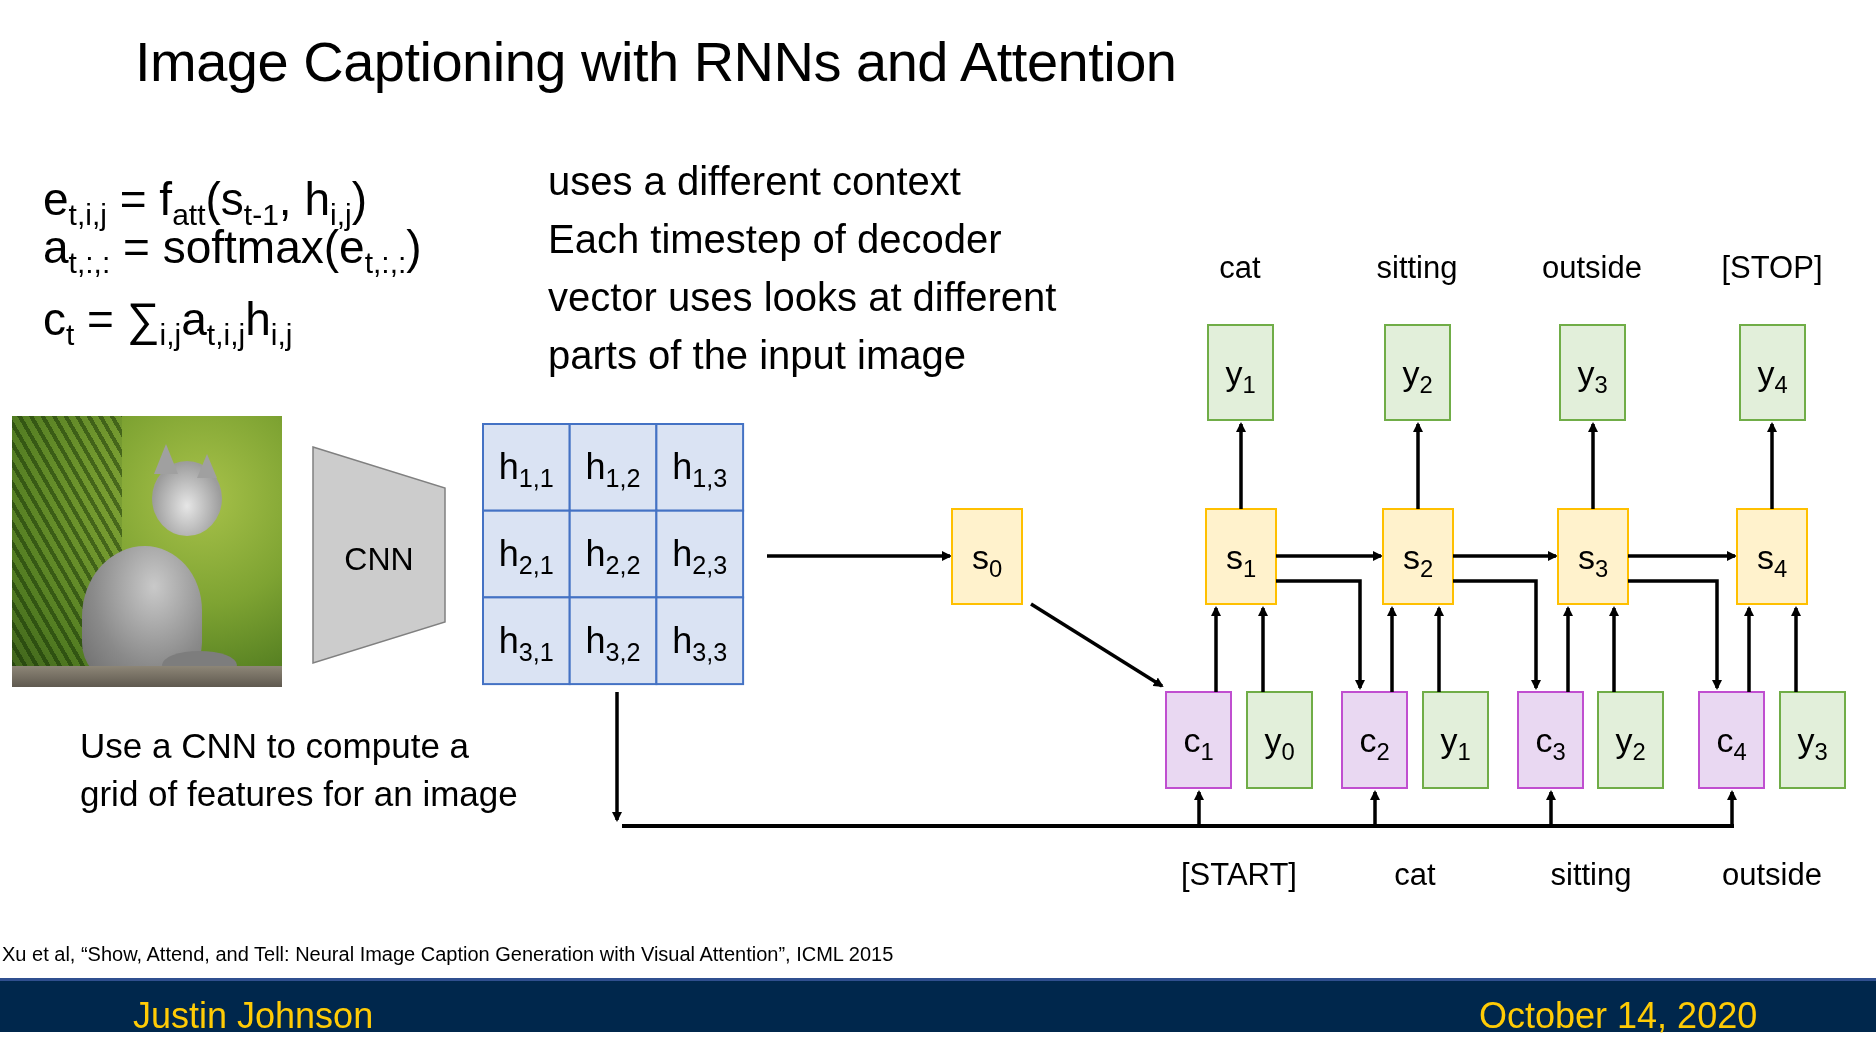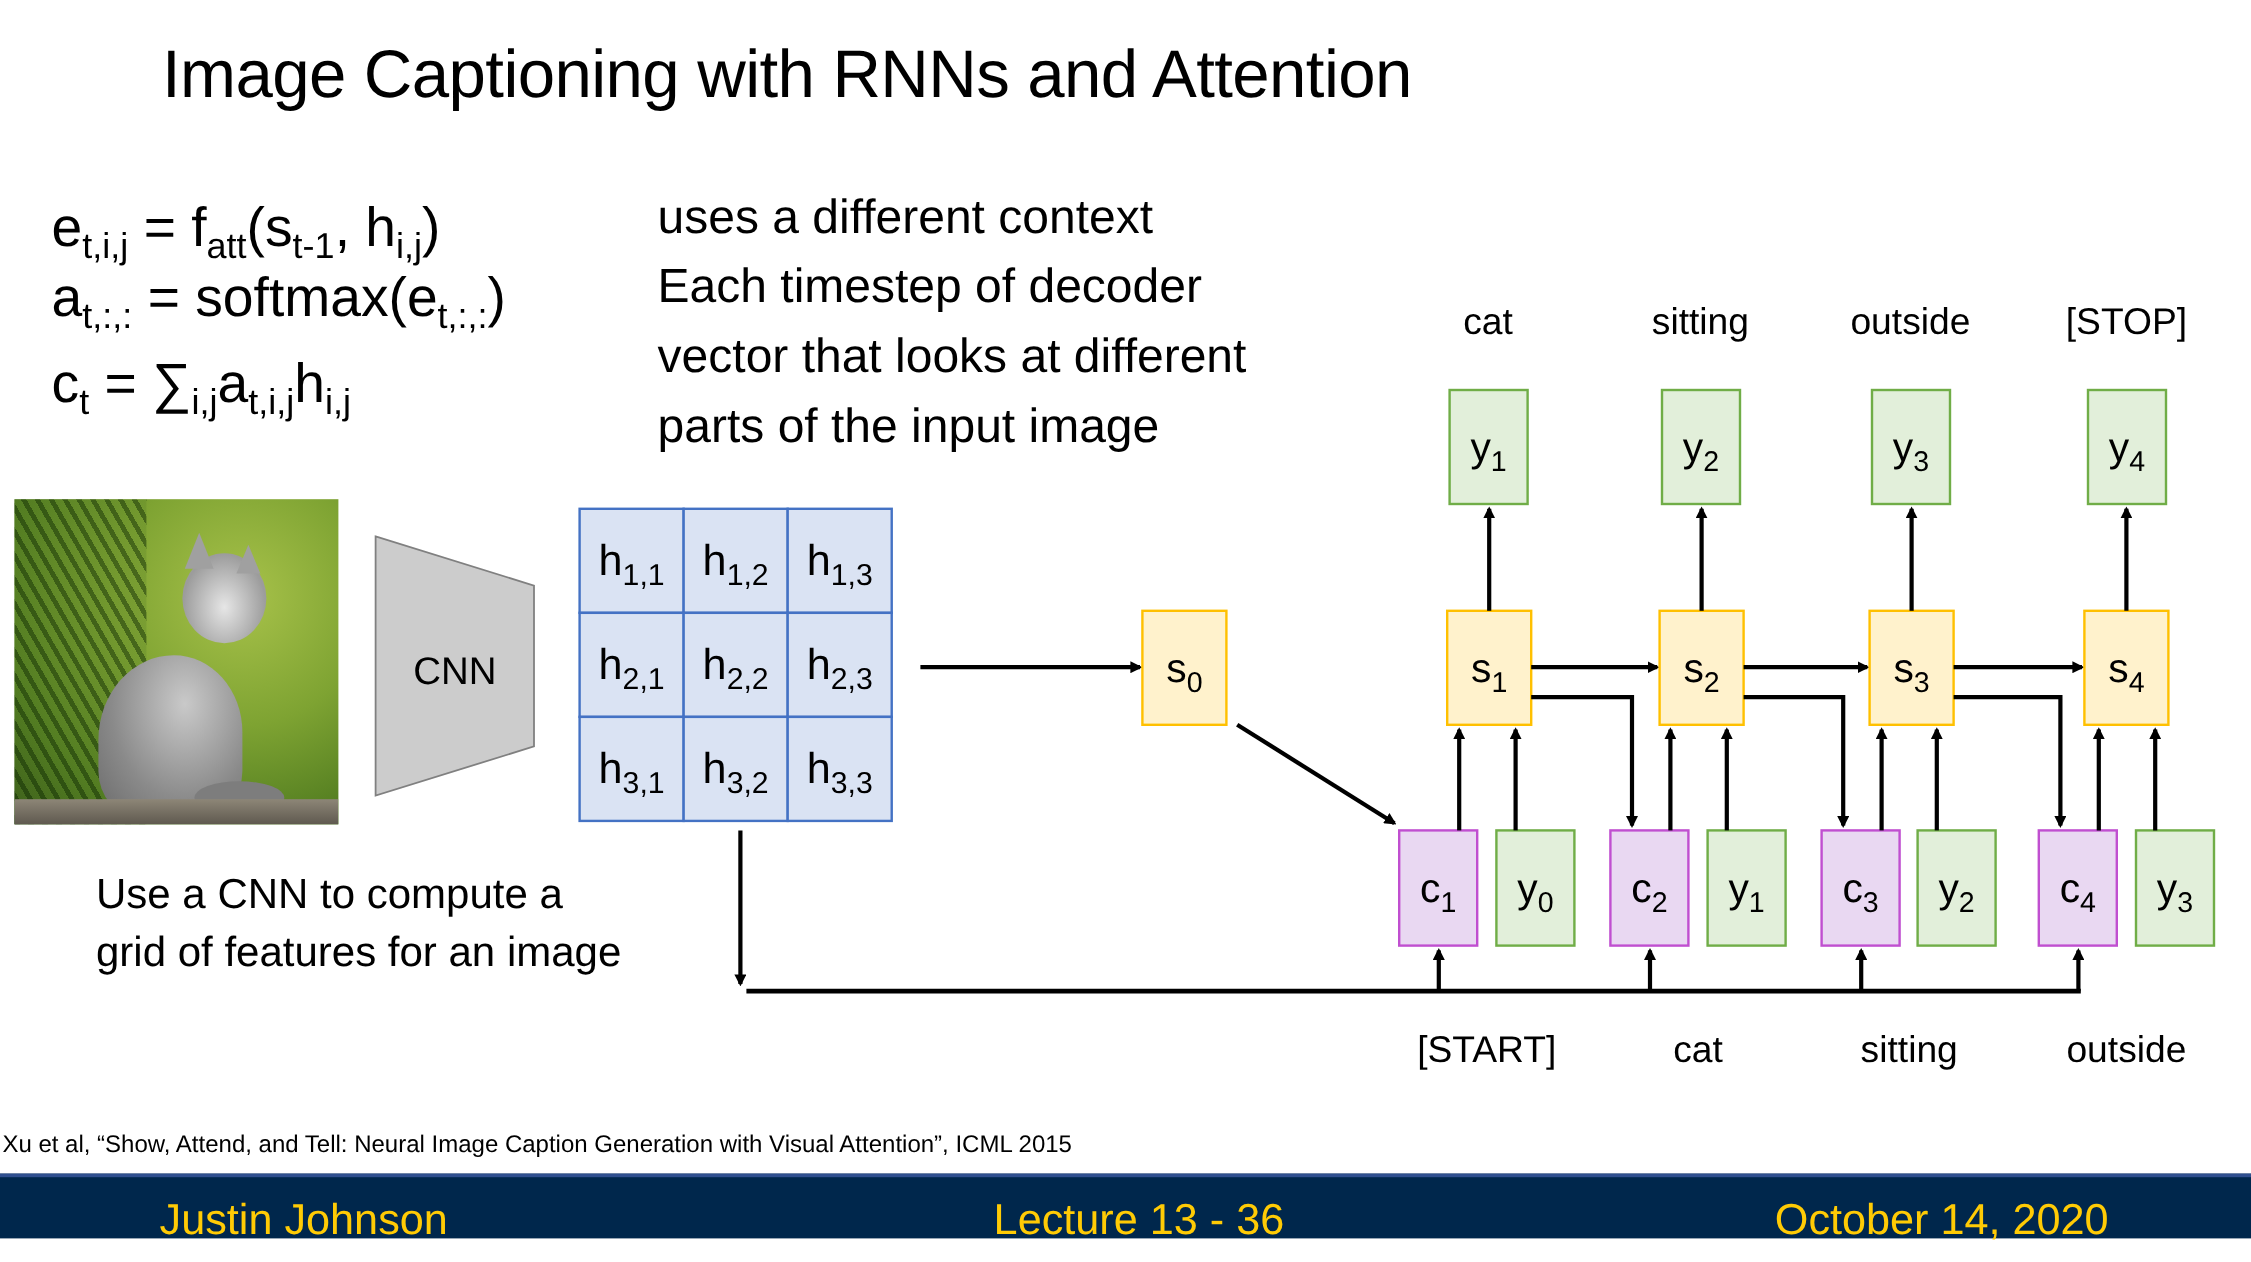--- a/index.html
+++ b/index.html
@@ -15,28 +15,28 @@
   .footer { left:0; top:978px; width:1876px; height:54px; background:#00274C; border-top:3px solid #2f4f8f; box-sizing:border-box; }
   .footer span { position:absolute; top:14px; font-size:36px; color:#FFCB05; white-space:nowrap; }
   svg { position:absolute; left:0; top:0; }
   .boxlabel { font-family:"Liberation Sans", sans-serif; font-size:32px; }
 </style>
 </head>
 <body>
 
 <div class="abs title">Image Captioning with RNNs and Attention</div>
 
-<div class="abs eq" style="top:166px" id="eq0"><span>e</span><sub>t,i,j</sub><span> = f</span><sub>att</sub><span>(s</span><sub>t-1</sub><span>, h</span><sub>i,j</sub><span>)</span></div>
+<div class="abs eq" style="top:176px" id="eq0"><span>e</span><sub>t,i,j</sub><span> = f</span><sub>att</sub><span>(s</span><sub>t-1</sub><span>, h</span><sub>i,j</sub><span>)</span></div>
 <div class="abs eq" style="top:224px" id="eq1"><span>a</span><sub>t,:,:</sub><span> = softmax(e</span><sub>t,:,:</sub><span>)</span></div>
 <div class="abs eq" style="top:296px" id="eq2"><span>c</span><sub>t</sub><span> = ∑</span><sub>i,j</sub><span>a</span><sub>t,i,j</sub><span>h</span><sub>i,j</sub></div>
 
 <div class="abs desc">
   <div>uses a different context</div>
   <div>Each timestep of decoder</div>
-  <div>vector that looks at different</div>
+  <div>vector uses looks at different</div>
   <div>parts of the input image</div>
 </div>
 
 <div class="abs caption">
   <div>Use a CNN to compute a</div>
   <div>grid of features for an image</div>
 </div>
 
 <div class="abs" style="left:12px; top:416px; width:270px; height:271px; overflow:hidden;
             background: radial-gradient(ellipse at 70% 30%, #a8c24a 0%, #7ea332 40%, #4f7a1f 75%, #2f4f15 100%);">
@@ -209,15 +209,14 @@
       <polyline points="1732,826 1732,792" fill="none" stroke="#000" stroke-width="3.5" marker-end="url(#ah)"></polyline>
       <text x="1772" y="278" text-anchor="middle" font-size="31" font-family="Liberation Sans, sans-serif">[STOP]</text>
       <text x="1772" y="885" text-anchor="middle" font-size="31" font-family="Liberation Sans, sans-serif">outside</text>
     </g>
 </svg>
 
 <div class="abs cite">Xu et al, “Show, Attend, and Tell: Neural Image Caption Generation with Visual Attention”, ICML 2015</div>
 
 <div class="abs footer">
   <span style="left:133px">Justin Johnson</span>
-  <span style="left:828px">Lecture 13 - 36</span>
   <span style="left:1479px">October 14, 2020</span>
 </div>
 
 </body></html>

